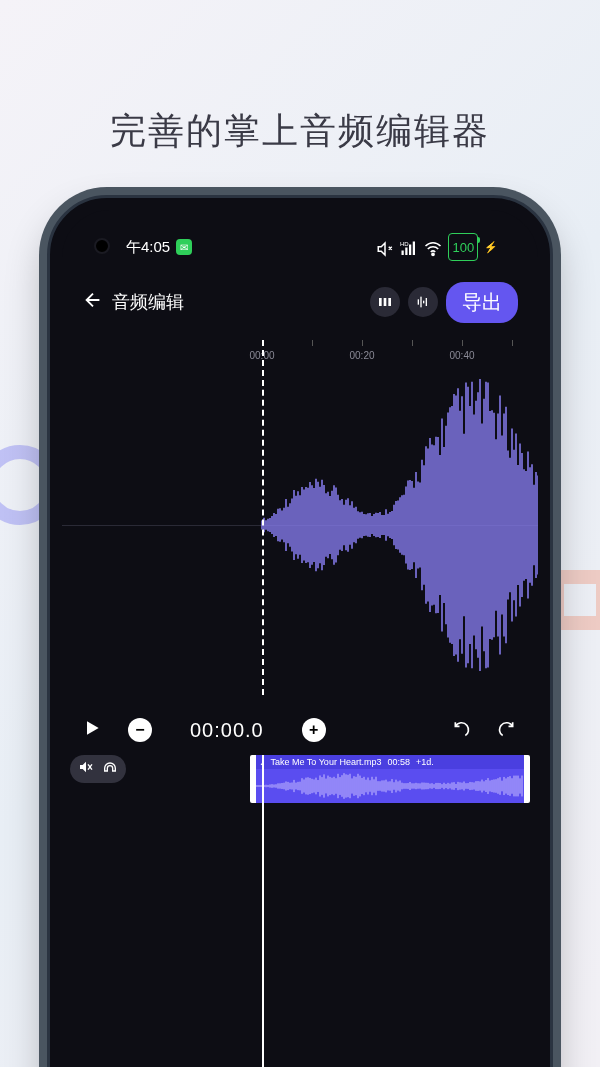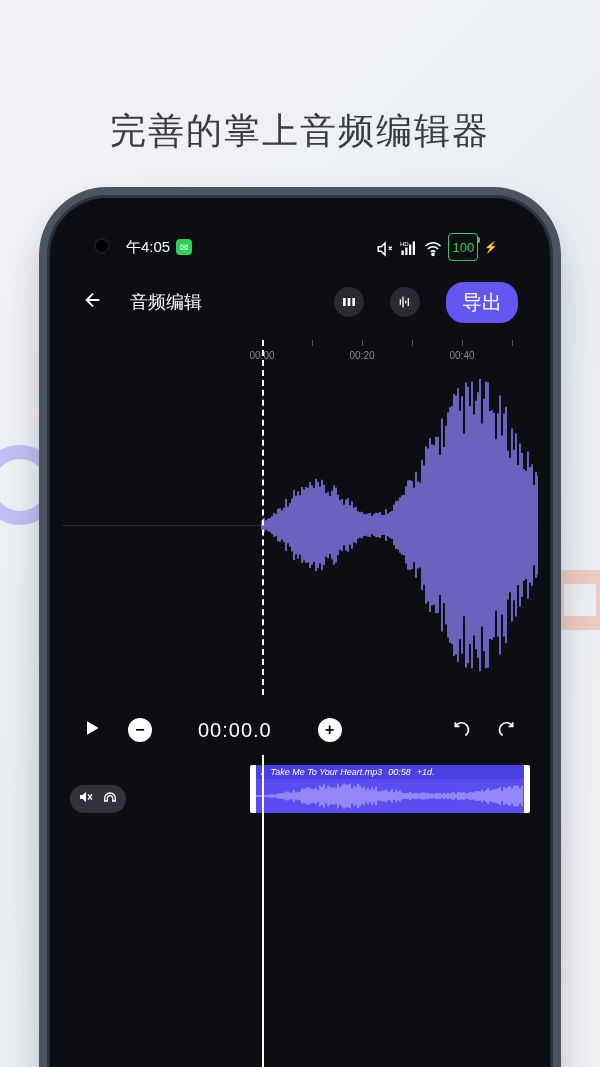--- a/index.html
+++ b/index.html
@@ -114,21 +114,21 @@
   width: 2px; height: 6px; background: #2fcf5a; border-radius: 0 2px 2px 0;
 }
 
 .app-header {
   position: absolute;
   left: 0; right: 0; top: 62px;
   height: 60px;
   display: flex;
   align-items: center;
   padding: 0 20px;
-  gap: 26px;
+  gap: 8px;
 }
 .back-arrow { color: #fff; cursor: pointer; }
 .app-title { color: #fff; font-size: 18px; font-weight: 400; }
 .header-spacer { flex: 1; }
 .hdr-icon-btn {
   width: 30px; height: 30px; border-radius: 50%;
   background: #2a2a36; display: flex; align-items: center; justify-content: center;
   cursor: pointer;
 }
 .export-btn {
@@ -195,32 +195,31 @@
   gap: 26px;
   color: #fff;
 }
 .play-btn { cursor: pointer; }
 .circle-btn {
   width: 24px; height: 24px; border-radius: 50%;
   background: #fff; color: #000;
   display: flex; align-items: center; justify-content: center;
   font-size: 16px; font-weight: bold; cursor: pointer;
 }
-.time-display { font-size: 20px; font-weight: 300; letter-spacing: 1px; margin: 0 20px; }
+.time-display { font-size: 20px; font-weight: 300; letter-spacing: 1px; margin: 0 12px; }
 .undo-redo { display: flex; gap: 20px; margin-left: auto; }
 .ur-btn { cursor: pointer; }
 
 .track-row {
   position: absolute;
   left: 0; right: 0;
   top: 545px;
   height: 58px;
   display: flex;
-  align-items: flex-end;
-  font-style: italic;
+  align-items: flex-start;
 }
 .mute-solo {
   background: #32323e;
   border-radius: 16px;
   display: flex;
   padding: 4px 8px;
   gap: 8px;
   margin-left: 8px;
   margin-right: 8px;
 }

